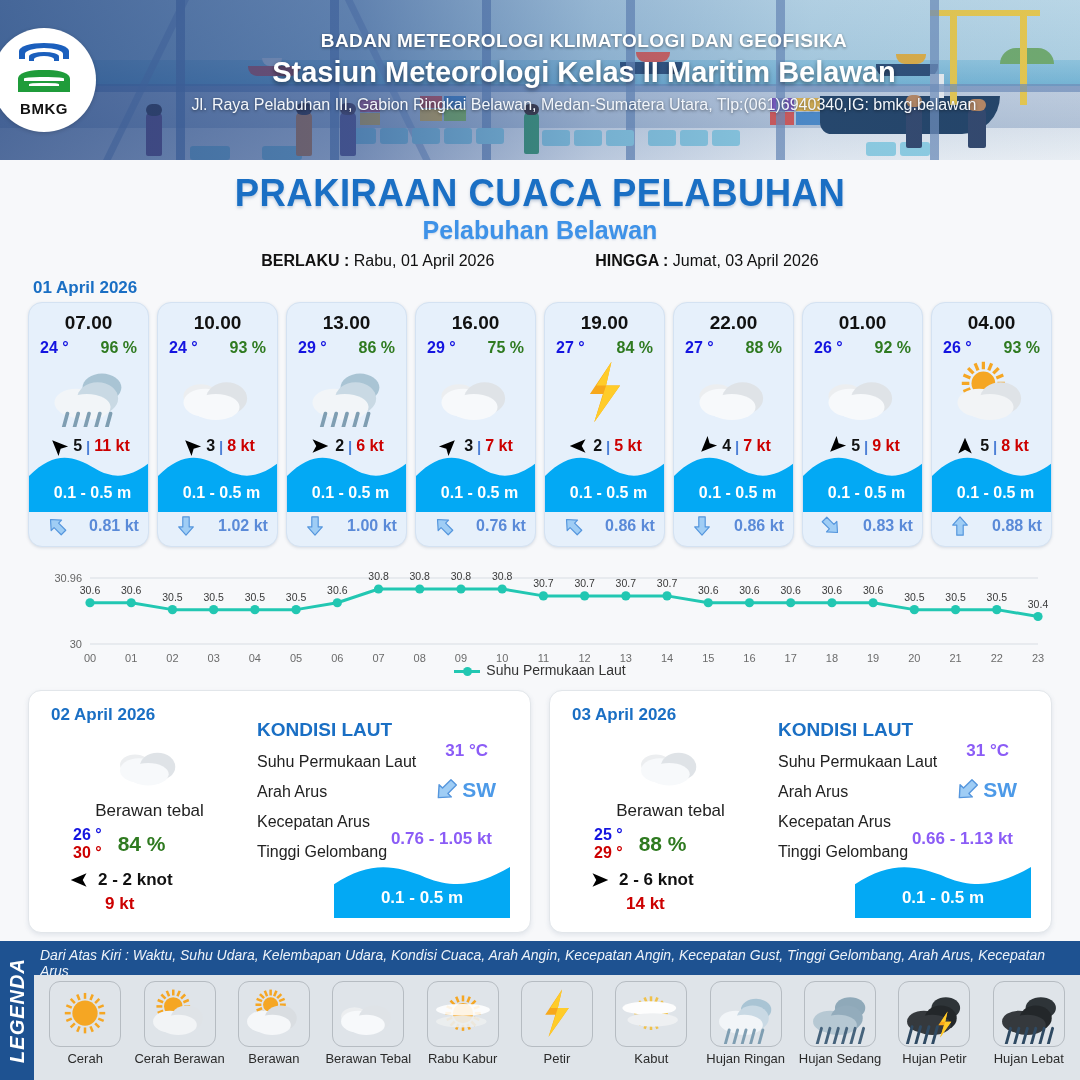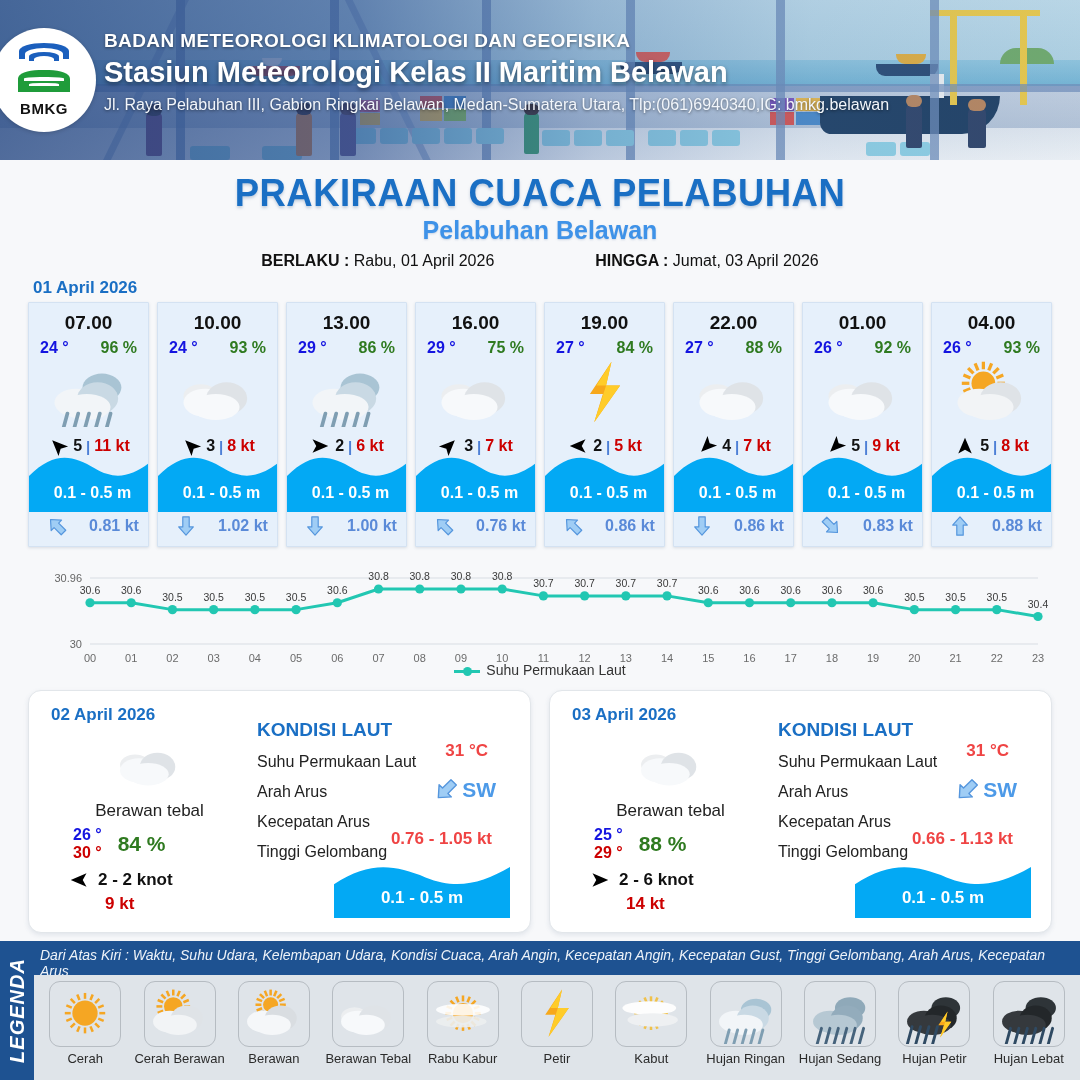--- a/index.html
+++ b/index.html
@@ -45,21 +45,21 @@
     box-shadow:0 1px 4px rgba(0,0,0,.18);
   }
   .logo-oval .lg-arcs { position:relative; width:58px; height:26px; }
   .logo-oval .arc { position:absolute; left:50%; transform:translateX(-50%);
     border-radius:50% 50% 0 0; }
   .logo-oval .grn { position:relative; width:58px; height:28px; margin-top:1px; }
   .logo-oval .gbar { position:absolute; left:50%; transform:translateX(-50%);
     background:#1f9c3a; border-radius:40% 40% 0 0;}
   .logo-oval .lgtxt { font:700 15px "Liberation Sans",sans-serif; color:#111; letter-spacing:.5px; margin-top:2px;}
 
-  .hdr-text { position:absolute; left:104px; top:30px; width:960px; }
+  .hdr-text { position:absolute; left:104px; top:30px; width:960px;text-align:center; }
   .hdr-l1 { font:bold 19px "Liberation Sans",sans-serif; color:#ffffff;
             letter-spacing:.4px; text-shadow:0 1px 3px rgba(0,0,0,.45); }
   .hdr-l2 { font:bold 29px "Liberation Sans",sans-serif; color:#ffffff; margin-top:4px;
             text-shadow:0 2px 4px rgba(0,0,0,.45); }
   .hdr-l3 { font:400 16px "Liberation Sans",sans-serif; color:#f2f6fb; margin-top:7px;
             text-shadow:0 1px 3px rgba(0,0,0,.5); }
 
   
   .title-main { position:absolute; left:0; top:172px; width:1080px; text-align:center;
      font:900 38px "Liberation Sans",sans-serif; color:#1a6fc4; letter-spacing:.5px;
@@ -72,21 +72,21 @@
   .valid-row b { font-weight:bold; }
   .valid-row .sp { display:inline-block; width:92px; }
 
   
   .date-label { position:absolute; left:33px; top:278px;
      font:bold 17px "Liberation Sans",sans-serif; color:#1a6fc4;}
 
   .cards { position:absolute; left:28px; top:302px; width:1024px; height:245px;
      display:flex; gap:8px; }
   .card {
-    width:127px; height:245px; background:#e6f0fb; border-radius:1px;
+    width:127px; height:245px; background:#e6f0fb; border-radius:14px;
     border:1px solid #d4e2f2; position:relative; overflow:hidden;
     box-shadow:0 1px 3px rgba(80,100,130,.18);
     display:flex; flex-direction:column; align-items:center;
   }
   .c-time { font:bold 19px "Liberation Sans",sans-serif; color:#111; margin-top:9px; }
   .c-tr { display:flex; width:100%; justify-content:space-between; padding:0 11px; margin-top:5px; }
   .c-temp { font:bold 16px "Liberation Sans",sans-serif; color:#1414e0; }
   .c-hum  { font:bold 16px "Liberation Sans",sans-serif; color:#2f7a20; }
   .c-icon { height:72px; width:100%; position:relative; margin-top:2px; }
   .c-wind { display:flex; align-items:center; gap:4px; height:26px; margin-top:2px; }
@@ -127,21 +127,21 @@
   .d-hum  { font:bold 21px "Liberation Sans",sans-serif; color:#2f7a20; }
   .d-windrow { display:flex; align-items:center; gap:7px; margin-top:7px; padding-left:20px;}
   .d-wdir { width:24px; height:18px; position:relative; }
   .d-wtxt { font:bold 17px "Liberation Sans",sans-serif; color:#111; }
   .d-gust { font:bold 17px "Liberation Sans",sans-serif; color:#cc0000;
      margin-top:4px; padding-left:58px; }
 
   .d-right { position:absolute; left:228px; top:28px; right:12px; bottom:8px; }
   .d-sect { font:bold 19px "Liberation Sans",sans-serif; color:#1a6fc4; }
   .d-lbl  { font:16px "Liberation Sans",sans-serif; color:#222; margin-top:12px;}
-  .d-val  { font:bold 17px "Liberation Sans",sans-serif; color:#ef4444; }
+  .d-val  { font:bold 17px "Liberation Sans",sans-serif; color:#8b5cf6; }
   .d-sst  { position:absolute; right:30px; top:22px; }
   .d-arah { position:absolute; right:22px; top:58px; display:flex; align-items:center; gap:3px;}
   .d-arah .sw { font:bold 21px "Liberation Sans",sans-serif; color:#4d9ae8; }
   .d-kec  { position:absolute; right:26px; top:110px; }
   .d-wave { position:absolute; right:8px; bottom:6px; width:176px; height:58px; }
   .d-wavetxt { position:absolute; right:8px; bottom:16px; width:176px; text-align:center;
      font:bold 17px "Liberation Sans",sans-serif; color:#fff; }
 
   
   .legenda { position:absolute; left:0; top:941px; width:1080px; height:139px;

